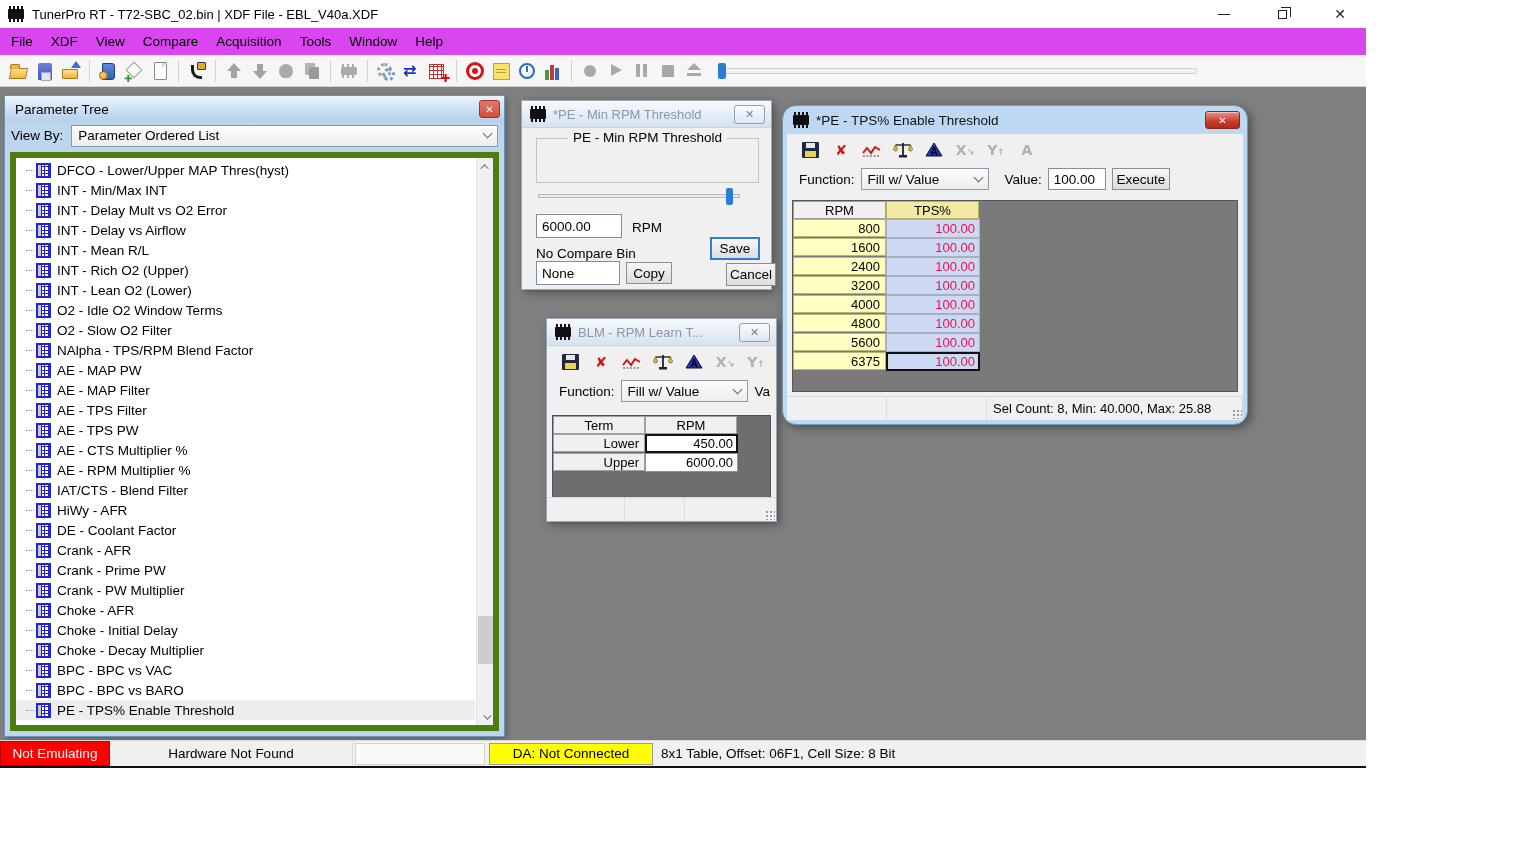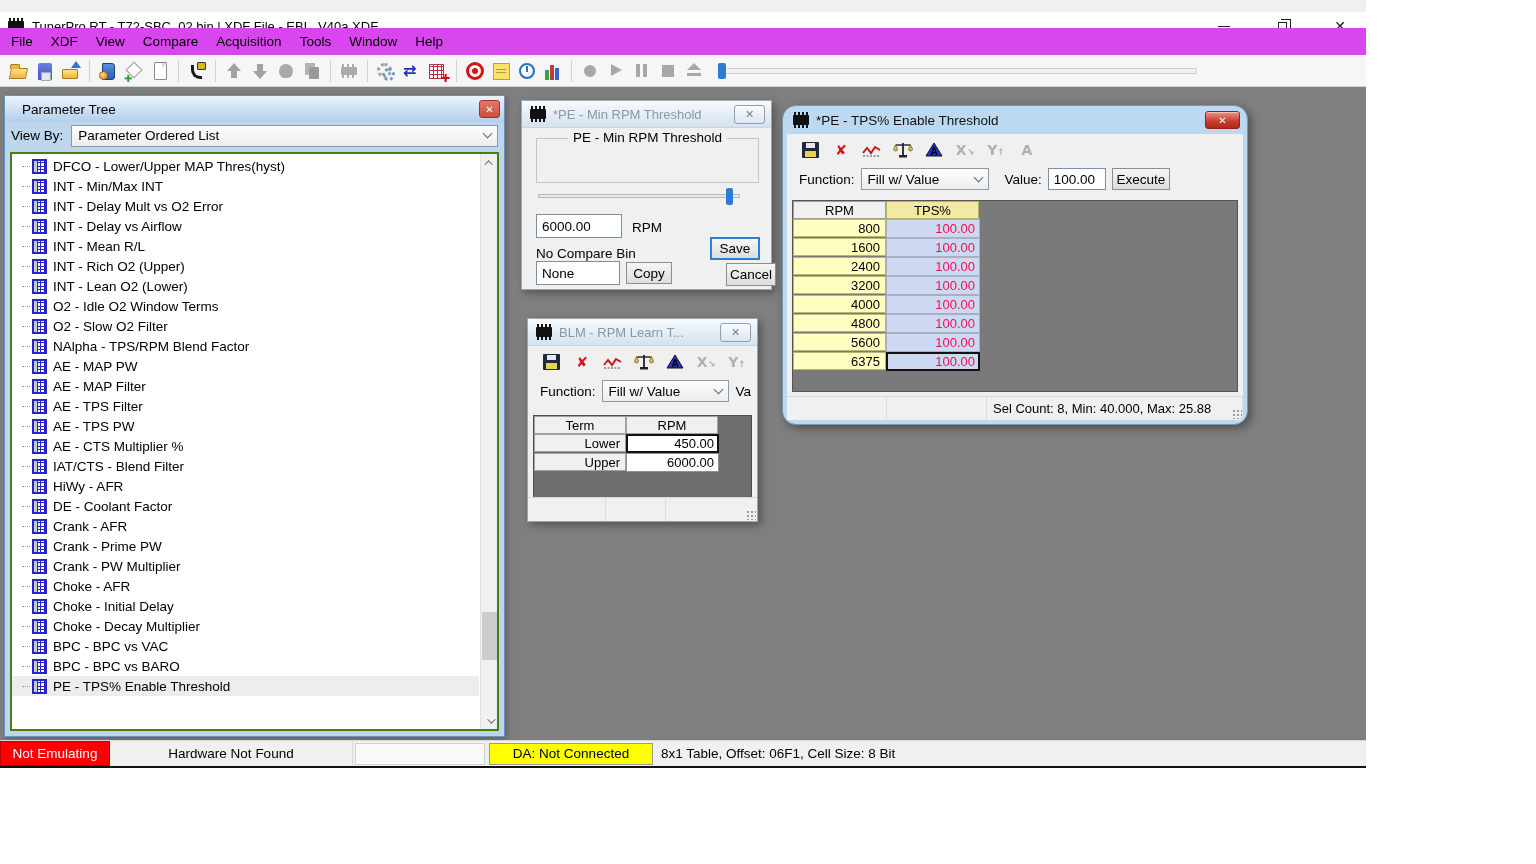--- a/index.html
+++ b/index.html
@@ -2,21 +2,21 @@
 <html><head>
 <meta charset="utf-8">
 <style>
   html,body{margin:0;padding:0;background:#ffffff;}
   *{box-sizing:border-box;}
   body{font-family:"Liberation Sans","DejaVu Sans",sans-serif;font-size:13px;color:#000;}
   #screen{position:relative;width:1536px;height:864px;background:#fff;overflow:hidden;}
   #app{position:absolute;left:0;top:0;width:1366px;height:768px;background:#f0f0f0;}
 
   
-  #titlebar{position:absolute;left:0;top:12px;width:1366px;height:28px;background:#ffffff;display:flex;align-items:center;padding-left:8px;}
+  #titlebar{position:absolute;left:0;top:0;width:1366px;height:28px;background:#ffffff;display:flex;align-items:center;padding-left:8px;}
   #titlebar .t-text{margin-left:8px;font-size:13px;}
   .chip-ic{width:16px;height:10px;background:#111;border-radius:1px;position:relative;display:inline-block;flex:none;}
   .chip-ic::before,.chip-ic::after{content:"";position:absolute;left:1px;right:1px;height:3px;
     background:repeating-linear-gradient(90deg,#111 0 2px,transparent 2px 4px);}
   .chip-ic::before{top:-3px}.chip-ic::after{bottom:-3px}
   #win-controls{position:absolute;right:14px;top:0;height:28px;display:flex;align-items:center;gap:34px;}
   .wc{width:24px;height:20px;display:flex;align-items:center;justify-content:center;color:#222;}
   .wc-min{width:12px;height:1px;background:#222;}
   .wc-restore{width:9px;height:9px;border:1px solid #222;position:relative;background:#fff;}
   .wc-restore::before{content:"";position:absolute;left:2px;top:-4px;width:9px;height:9px;border:1px solid #222;border-bottom:none;border-left:none;}
@@ -79,30 +79,30 @@
   .i-eject::before{content:"";position:absolute;left:4px;top:3px;border-left:7px solid transparent;border-right:7px solid transparent;border-bottom:7px solid #a8a8a8;}
   .i-eject::after{content:"";position:absolute;left:4px;top:13px;width:14px;height:3px;background:#a8a8a8;}
   #tb-slider{position:relative;width:478px;height:6px;background:#f1f1f1;border:1px solid #cfcfcf;margin-left:12px;border-radius:2px;}
   #tb-slider .handle{position:absolute;left:-2px;top:-6px;width:8px;height:16px;background:#2b7cd3;border-radius:2px;}
 
   
   #mdi{position:absolute;left:0;top:87px;width:1366px;height:653px;background:#7f7f7f;overflow:hidden;}
 
   
   #ptree{position:absolute;left:4px;top:8px;width:501px;height:642px;background:#bdd6ee;border:1px solid #6d93b8;box-shadow:2px 2px 6px rgba(0,0,0,.25);}
-  #ptree-title{height:26px;background:linear-gradient(#eaf4fd,#b3cfeb);display:flex;align-items:center;padding:0 4px 0 17px;}
+  #ptree-title{height:26px;background:linear-gradient(#eaf4fd,#b3cfeb);display:flex;align-items:center;padding:0 4px 0 10px;}
   #ptree-title .t-txt{flex:1;font-size:13.5px;}
   .close-red{width:21px;height:18px;background:linear-gradient(#e8766b,#d04c41);border:1px solid #a33329;border-radius:3px;color:#fff;display:flex;align-items:center;justify-content:center;font-size:10px;font-weight:bold;}
   #viewby-row{height:27px;display:flex;align-items:center;padding:0 6px;}
   #viewby-row .vb-label{margin-right:8px;font-size:13.5px;}
   .dd{background:linear-gradient(#fdfdfd,#ededed);border:1px solid #8a9aa8;height:22px;display:flex;align-items:center;padding:0 6px;position:relative;}
   .dd .dd-txt{flex:1;font-size:13.5px;white-space:nowrap;overflow:hidden;}
   .chev-dn{width:7px;height:7px;border-left:1.6px solid #5a6a7a;border-bottom:1.6px solid #5a6a7a;transform:rotate(-45deg);margin-left:8px;margin-top:-4px;flex:none;}
   #viewby-dd{flex:1;}
-  #tree-box{position:absolute;left:5px;top:56px;right:5px;bottom:5px;background:#fff;border:2px solid #4d7c0f;overflow:hidden;text-align:right;}
+  #tree-box{position:absolute;left:5px;top:56px;right:5px;bottom:5px;background:#fff;border:6px solid #4d7c0f;overflow:hidden;text-align:right;}
   #tree-list{position:absolute;left:0;top:2px;right:18px;}
   .tree-item{height:20px;display:flex;align-items:center;padding-left:10px;white-space:nowrap;}
   .tree-item.sel{background:#ededed;}
   .t-dots{width:8px;height:1px;border-top:1px dotted #9a9a9a;margin-right:2px;flex:none;}
   .grid-ic{width:15px;height:15px;border:2px solid #2323cf;background-color:#fff;flex:none;margin-right:6px;
      background-image:linear-gradient(90deg,#c9c9c9 0 3px,transparent 3px),
        repeating-linear-gradient(90deg,transparent 0 2.6px,#2323cf 2.6px 3.6px),
        repeating-linear-gradient(0deg,transparent 0 2.2px,#2323cf 2.2px 3.2px);}
   .t-lbl{font-size:13.5px;}
   #tree-scroll{position:absolute;right:0;top:0;bottom:0;width:17px;background:#f0f0f0;border-left:1px solid #e2e2e2;}
@@ -146,21 +146,21 @@
   .wfloppy::before{content:"";position:absolute;left:4px;top:1px;width:9px;height:5px;background:#e8e8e8;}
   .wfloppy::after{content:"";position:absolute;left:3px;bottom:1px;width:11px;height:6px;background:#e8d44a;}
   .fnrow{display:flex;align-items:center;padding:3px 6px 3px 12px;gap:6px;height:28px;}
   .fn-label{font-size:13.5px;}
   .wstatus{position:absolute;left:0;right:0;bottom:0;height:24px;background:#f0f0f0;border-top:1px solid #d8d8d8;display:flex;align-items:center;}
   .ws-sec{height:100%;border-right:1px solid #dcdcdc;display:flex;align-items:center;padding:0 6px;font-size:13px;white-space:nowrap;overflow:hidden;}
   .grip{position:absolute;right:1px;bottom:1px;width:10px;height:10px;
     background:radial-gradient(circle 1.2px,#9a9a9a 1.1px,transparent 1.2px) 0 0/4px 4px;}
 
   
-  #blm{left:527px;top:231px;width:231px;height:204px;}
+  #blm{left:546px;top:231px;width:231px;height:204px;}
   #blm .tblarea{position:absolute;left:5px;top:96px;right:5px;height:84px;background:#6e6e6e;border:1px solid #4f4f4f;}
   .cellrow{display:flex;}
   .hcell,.tcell{height:18px;font-size:13px;display:flex;align-items:center;justify-content:center;border:1px solid #a0a0a0;background:#f0f0f0;}
   .vcell{height:19px;font-size:13px;display:flex;align-items:center;justify-content:flex-end;padding-right:4px;border:1px solid #909090;background:#fff;}
   #blm .hcell{width:92px;} #blm .tcell{width:92px;justify-content:flex-end;padding-right:5px;} #blm .vcell{width:93px;}
   .selcell{outline:2px solid #111;outline-offset:-2px;}
 
   
   #tps{position:absolute;left:782px;top:18px;width:466px;height:320px;background:#bdd9f1;border:1px solid #7596b5;border-radius:14px;box-shadow:3px 3px 10px rgba(0,0,0,.4);}
   #tps-title{height:28px;display:flex;align-items:center;padding:0 7px 0 10px;}
@@ -339,20 +339,25 @@
                 <span class="t-lbl">AE - TPS PW</span>
               </div>
               <div class="tree-item">
                 <span class="t-dots"></span>
                 <span class="grid-ic"></span>
                 <span class="t-lbl">AE - CTS Multiplier %</span>
               </div>
               <div class="tree-item">
                 <span class="t-dots"></span>
                 <span class="grid-ic"></span>
+                <span class="t-lbl">AE - RPM Multiplier %</span>
+              </div>
+              <div class="tree-item">
+                <span class="t-dots"></span>
+                <span class="grid-ic"></span>
                 <span class="t-lbl">IAT/CTS - Blend Filter</span>
               </div>
               <div class="tree-item">
                 <span class="t-dots"></span>
                 <span class="grid-ic"></span>
                 <span class="t-lbl">HiWy - AFR</span>
               </div>
               <div class="tree-item">
                 <span class="t-dots"></span>
                 <span class="grid-ic"></span>

